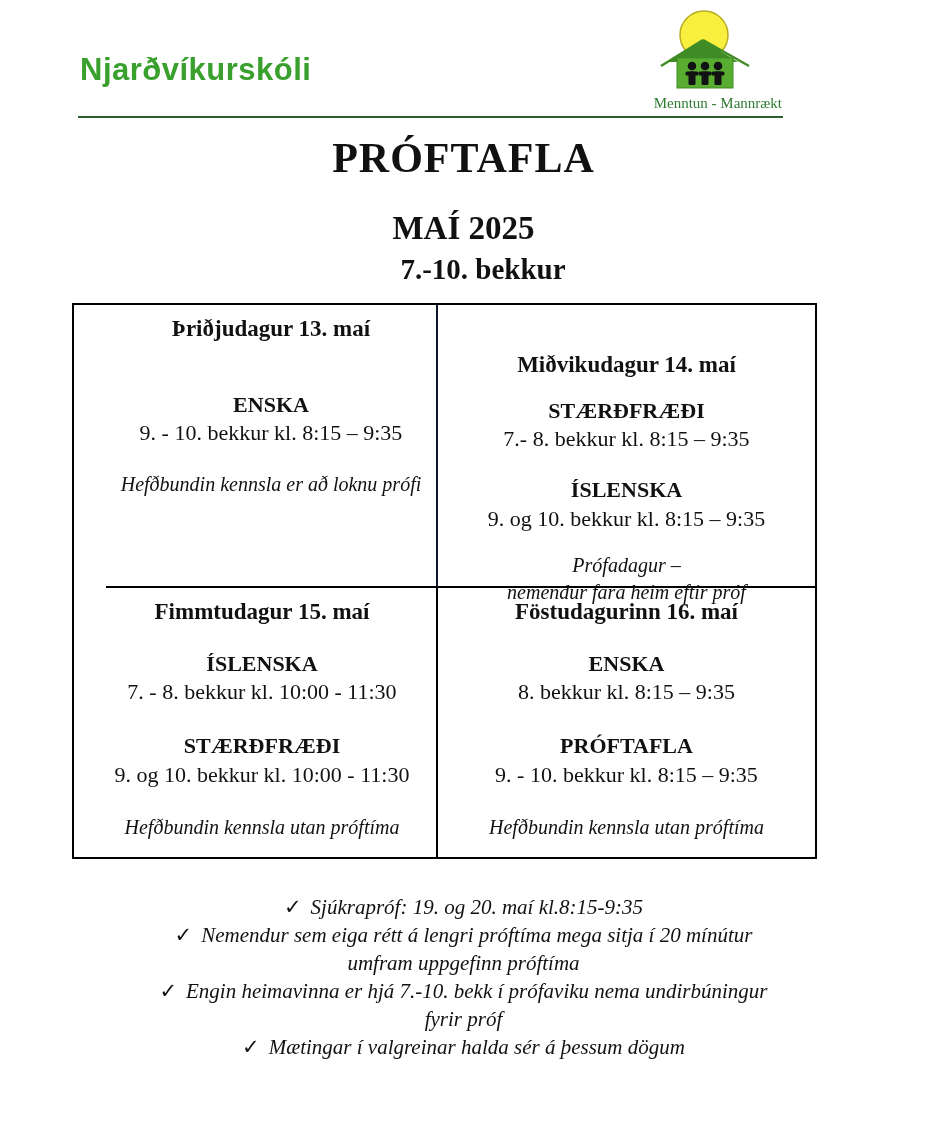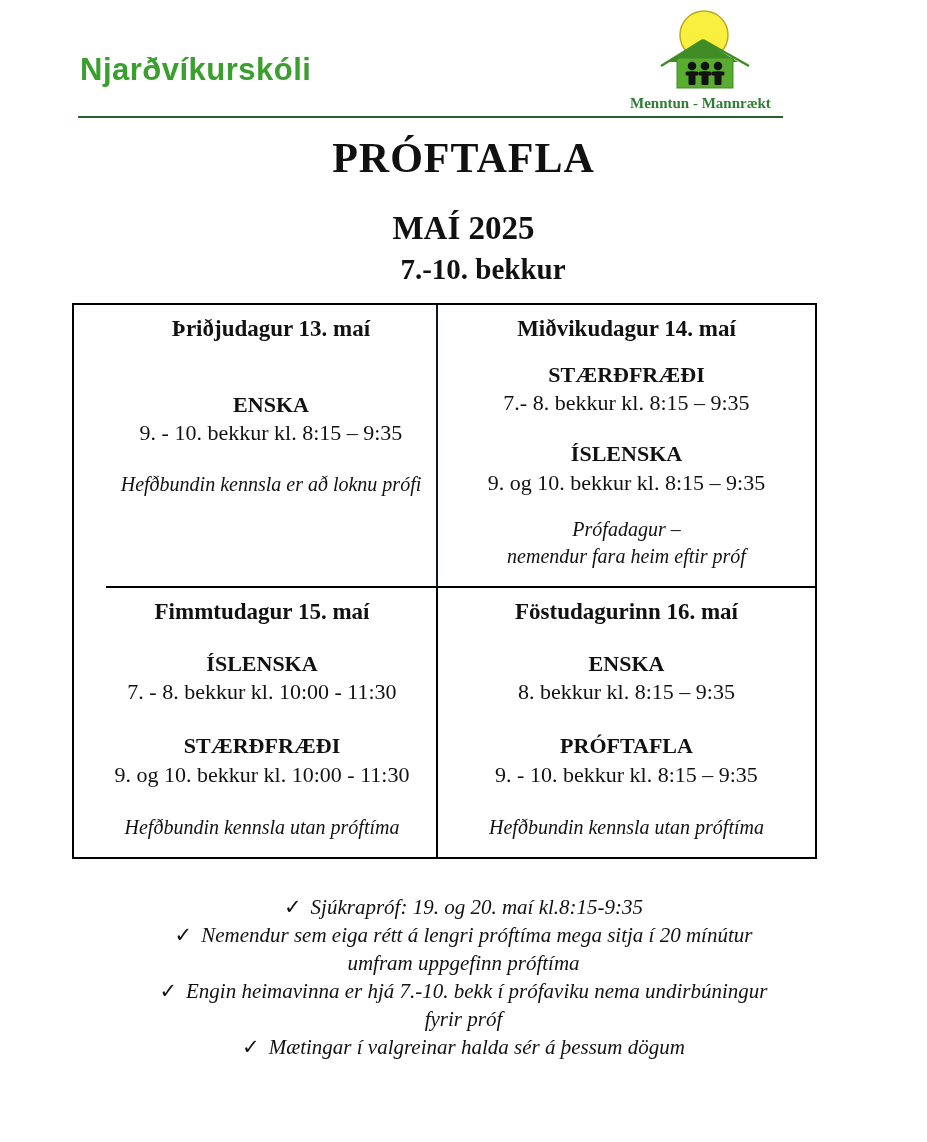--- a/index.html
+++ b/index.html
@@ -9,22 +9,22 @@
   }
 
   
   .school-name {
     position:absolute; left:80px; top:52px;
     font-family:"Liberation Sans", sans-serif; font-weight:bold;
     font-size:31px; letter-spacing:0.5px; color:#3aa02d;
   }
   .logo-wrap { position:absolute; left:655px; top:9px; width:100px; height:82px; }
   .tagline {
-    position:absolute; left:630px; top:95px; width:152px; text-align:left;
-    font-size:15px; color:#2e7d32;font-weight:bold;
+    position:absolute; left:630px; top:95px; width:152px; text-align:right;
+    font-size:15px; color:#2e7d32;
   }
   .header-rule {
     position:absolute; left:78px; top:116px; width:705px; height:0;
     border-top:2px solid #2d5f2d;
   }
 
   
   .title-block { position:absolute; top:134px; left:0; width:100%; text-align:center; font-weight:bold; }
   .title-1 { font-size:42px; line-height:1.18; letter-spacing:1px; }
   .title-2 { font-size:33px; line-height:1.1; margin-top:26px; }
@@ -34,21 +34,21 @@
   .timetable {
     position:absolute; left:72px; top:303px; width:745px; height:556px;
     border:2px solid #000; box-sizing:border-box;
     display:grid; grid-template-columns:364px 1fr; grid-template-rows:283px 1fr;
   }
   .cell {
     box-sizing:border-box; display:flex; flex-direction:column;
     align-items:center; text-align:center; padding:9px 6px 0 6px;
   }
   .cell.tl { border-right:2px solid #0f172a; border-bottom:2px solid #000;margin-left:32px; }
-  .cell.tr { border-bottom:2px solid #000; }
+  .cell.tr { border-bottom:2px solid #000;margin-top:36px; }
   .cell.bl { border-right:2px solid #000;padding-left:20px; }
   .day     { font-size:23px; font-weight:bold; line-height:1.3; }
   .subject { font-size:22px; font-weight:bold; line-height:1.3; }
   .detail  { font-size:22px; line-height:1.25; }
   .note    { font-size:20px; font-style:italic; line-height:1.35; white-space:pre-line; }
 
   .cell.c1 .block      { margin-top:47px; }
   .cell.c1 .note       { margin-top:24px; }
   .cell.c2 .block-1    { margin-top:17px; }
   .cell.c2 .block-2    { margin-top:23px; }

